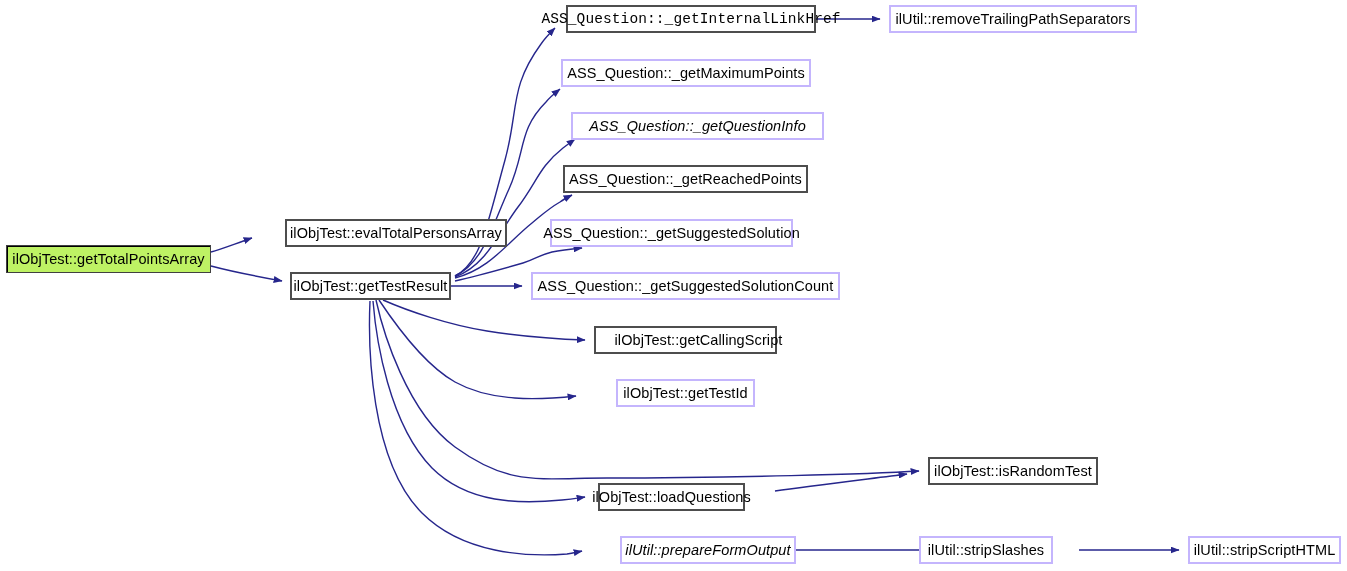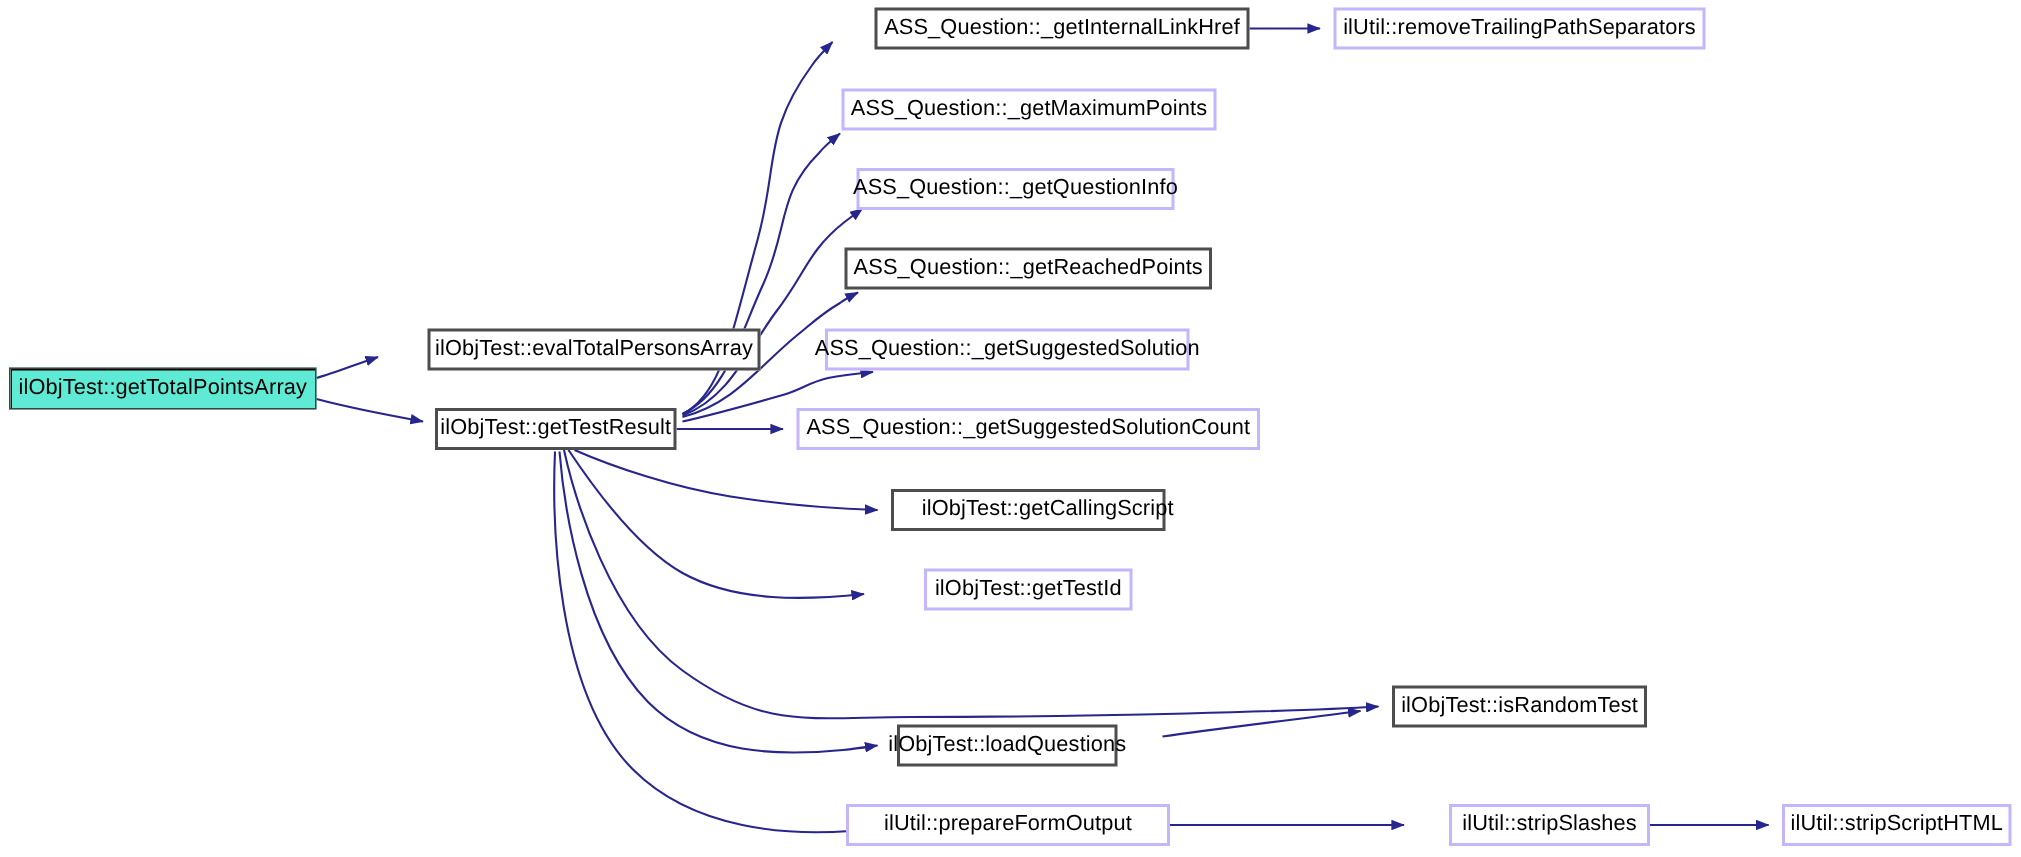--- a/index.html
+++ b/index.html
@@ -41,21 +41,21 @@
     line-height: 1;
     cursor: pointer;
   }
   .node .node-label {
     display: block;
     padding: 0 7px;
     transform: translateY(-0.5px);
   }
   
   .node.root {
-    background: #5eead4;
+    background: #bef264;
     border: 1px solid #404040;
     box-shadow: 1px 1px 0 0 #000000 inset;
   }
   
   .node.heavy {
     border: 2px solid #4d4d4d;
   }
 </style>
 </head>
 <body>
@@ -92,30 +92,30 @@
   <div id="node-group">
       <div class="node root" style="left: 6px; top: 245px; width: 205px; height: 28px;">
         <span class="node-label">ilObjTest::getTotalPointsArray</span>
       </div>
       <div class="node heavy" style="left: 260px; top: 219px; width: 222px; height: 28px; margin-left: 25px;">
         <span class="node-label">ilObjTest::evalTotalPersonsArray</span>
       </div>
       <div class="node heavy" style="left: 290px; top: 272px; width: 161px; height: 28px;">
         <span class="node-label">ilObjTest::getTestResult</span>
       </div>
-      <div class="node heavy" style="left: 583px; top: 5px; width: 250px; height: 28px;">
+      <div class="node heavy" style="left: 566px; top: 5px; width: 250px; height: 28px; font-family: Liberation Mono, monospace;">
         <span class="node-label">ASS_Question::_getInternalLinkHref</span>
       </div>
       <div class="node" style="left: 889px; top: 5px; width: 248px; height: 28px;">
         <span class="node-label">ilUtil::removeTrailingPathSeparators</span>
       </div>
       <div class="node" style="left: 561px; top: 59px; width: 250px; height: 28px;">
         <span class="node-label">ASS_Question::_getMaximumPoints</span>
       </div>
-      <div class="node" style="left: 571px; top: 112px; width: 212px; height: 28px;">
+      <div class="node" style="left: 571px; top: 112px; width: 253px; height: 28px; font-style: italic;">
         <span class="node-label">ASS_Question::_getQuestionInfo</span>
       </div>
       <div class="node heavy" style="left: 563px; top: 165px; width: 245px; height: 28px;">
         <span class="node-label">ASS_Question::_getReachedPoints</span>
       </div>
       <div class="node" style="left: 550px; top: 219px; width: 243px; height: 28px;">
         <span class="node-label">ASS_Question::_getSuggestedSolution</span>
       </div>
       <div class="node" style="left: 531px; top: 272px; width: 309px; height: 28px;">
         <span class="node-label">ASS_Question::_getSuggestedSolutionCount</span>
@@ -125,24 +125,24 @@
       </div>
       <div class="node" style="left: 616px; top: 379px; width: 139px; height: 28px;">
         <span class="node-label">ilObjTest::getTestId</span>
       </div>
       <div class="node heavy" style="left: 928px; top: 457px; width: 170px; height: 28px;">
         <span class="node-label">ilObjTest::isRandomTest</span>
       </div>
       <div class="node heavy" style="left: 598px; top: 483px; width: 147px; height: 28px;">
         <span class="node-label">ilObjTest::loadQuestions</span>
       </div>
-      <div class="node" style="left: 564px; top: 536px; width: 216px; height: 28px;">
+      <div class="node" style="left: 620px; top: 536px; width: 176px; height: 28px; font-style: italic;">
         <span class="node-label">ilUtil::prepareFormOutput</span>
       </div>
-      <div class="node" style="left: 966px; top: 536px; width: 134px; height: 28px;">
+      <div class="node" style="left: 919px; top: 536px; width: 134px; height: 28px;">
         <span class="node-label">ilUtil::stripSlashes</span>
       </div>
       <div class="node" style="left: 1188px; top: 536px; width: 153px; height: 28px;">
         <span class="node-label">ilUtil::stripScriptHTML</span>
       </div>
     </div>
 
 </div>
 
 </body></html>

